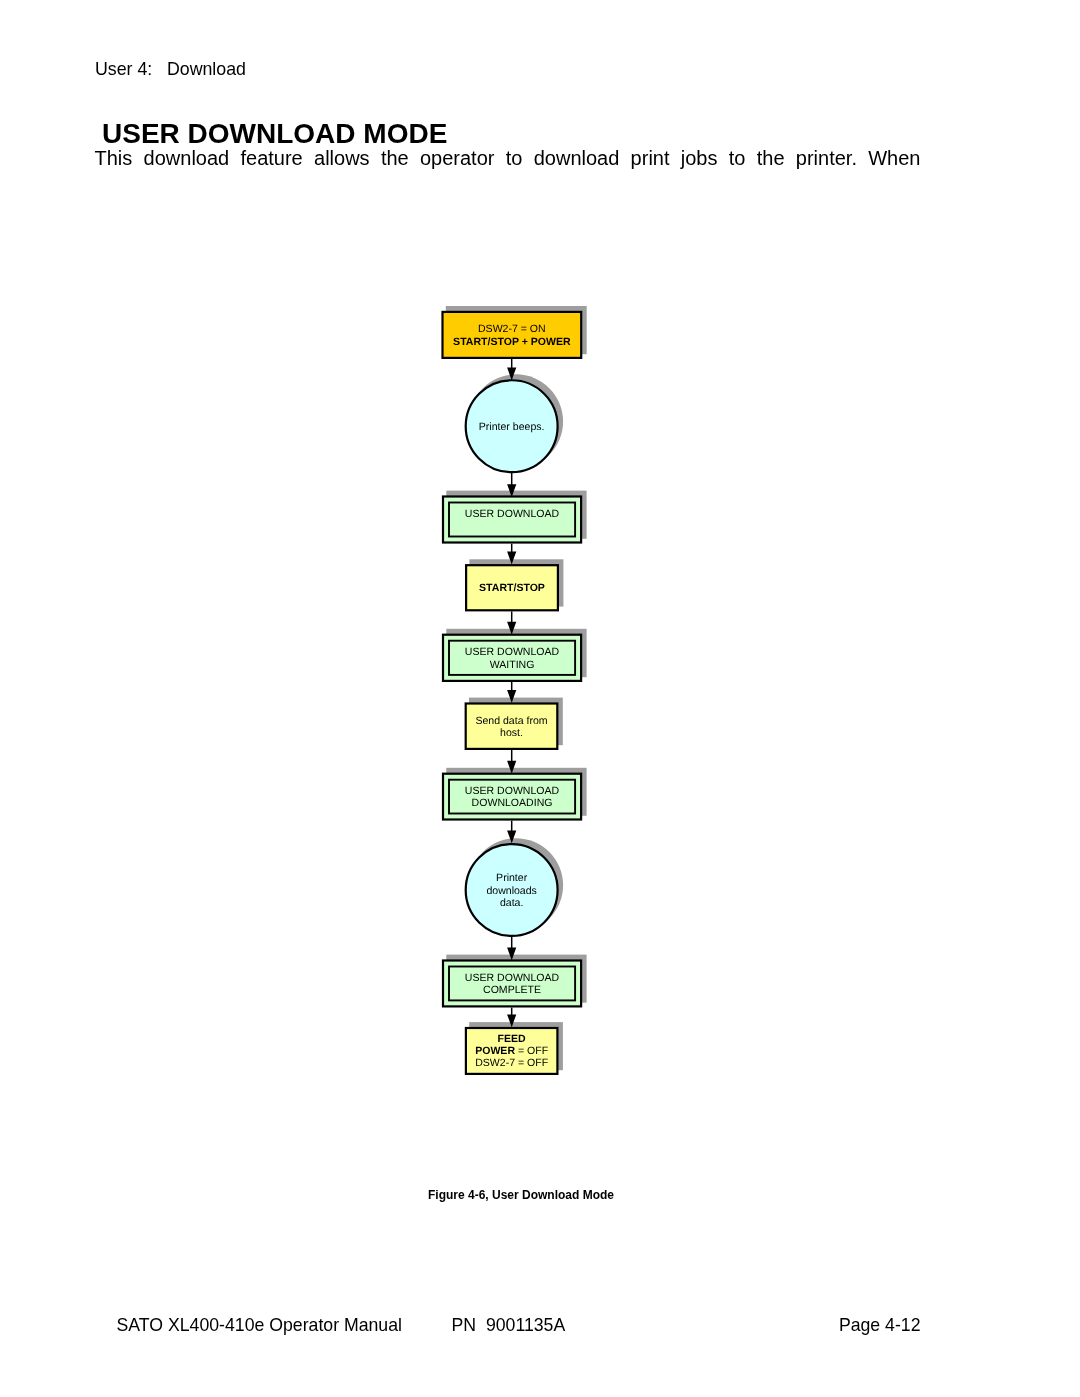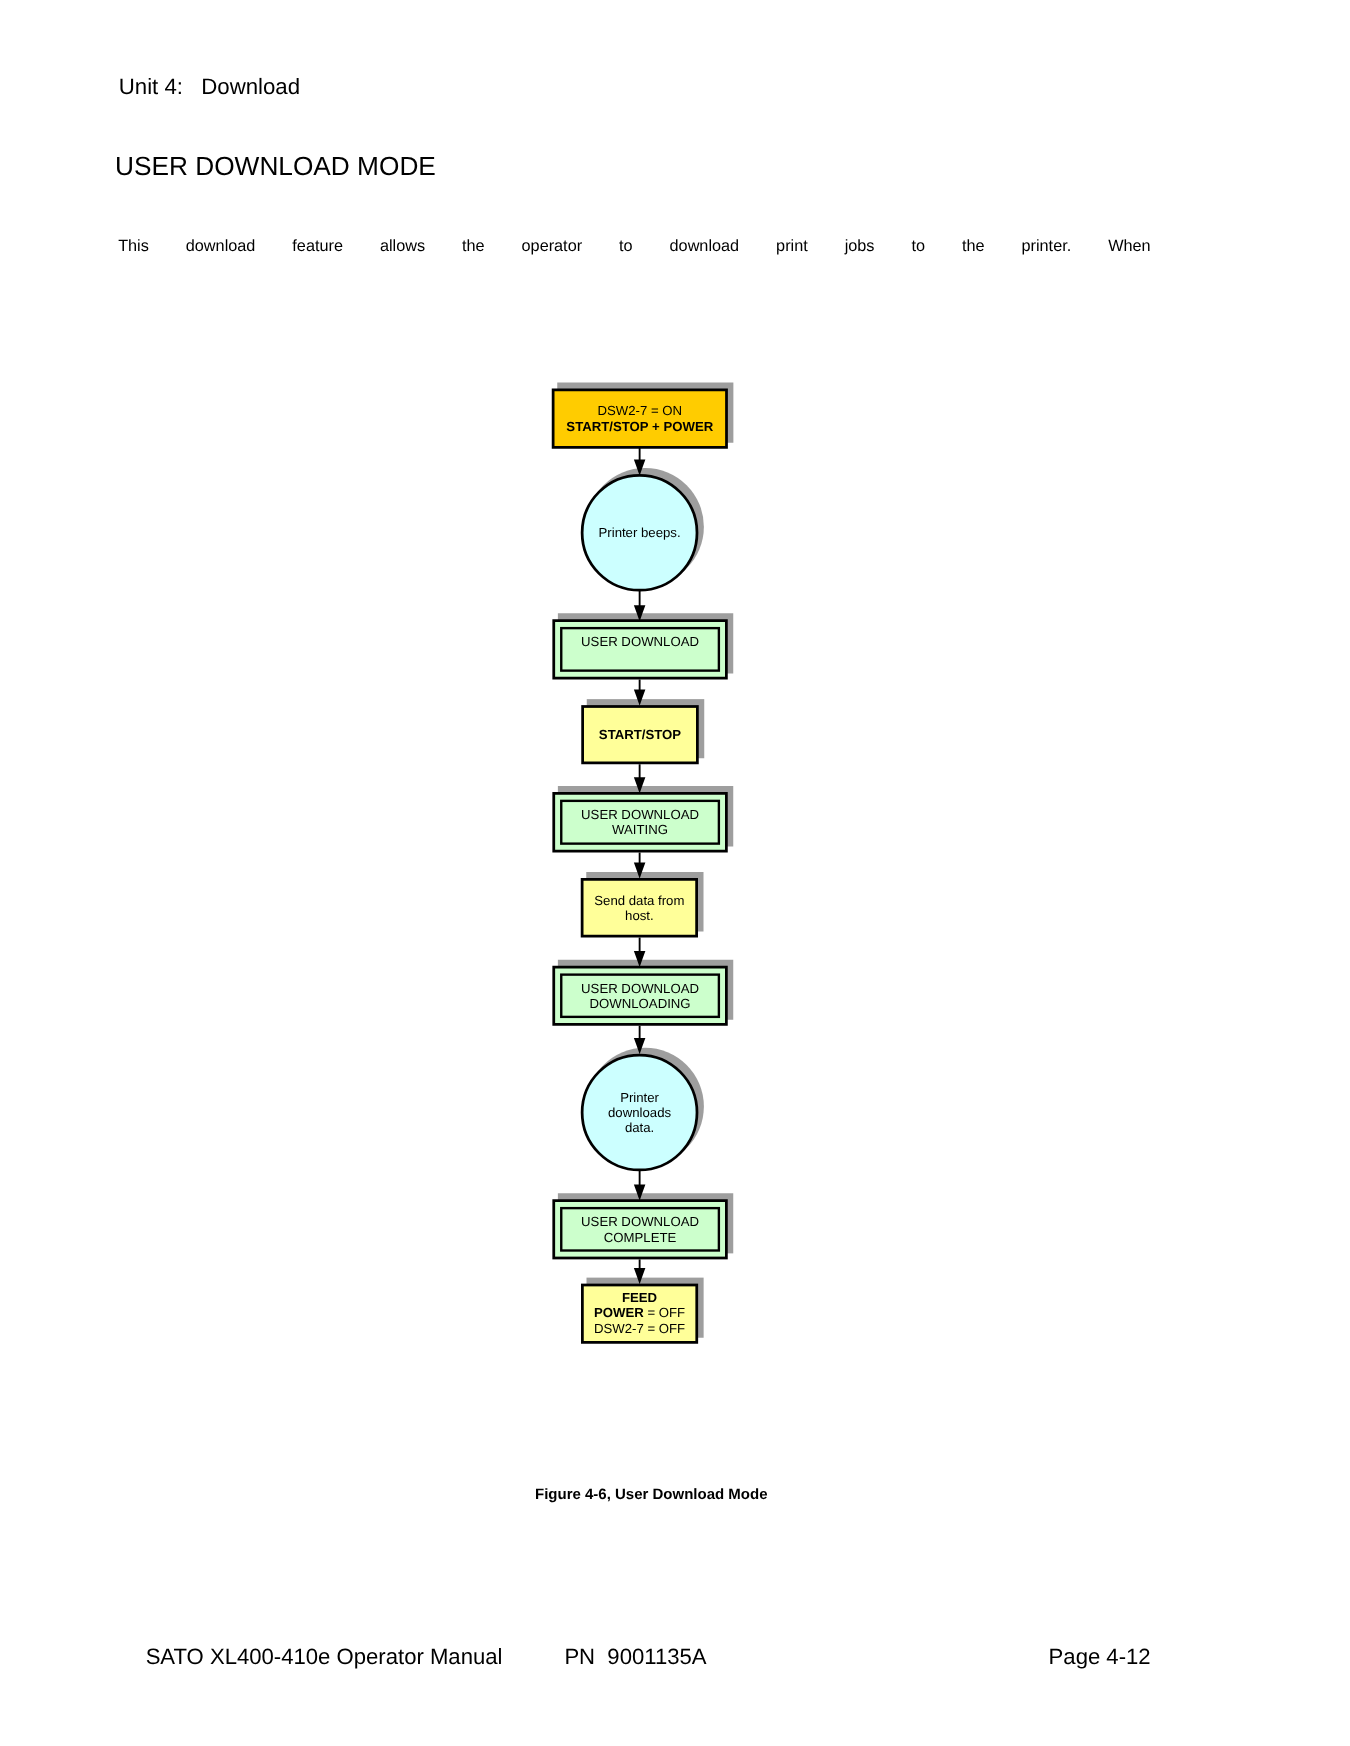--- a/index.html
+++ b/index.html
@@ -16,26 +16,26 @@
   .page { position:absolute; left:0; top:0; width:1080px; height:1397px; background:#fff;
           will-change:transform; }
 
   
   .running-head {
     position:absolute; left:95px; top:59px;
     font-size:17.8px; line-height:21px; white-space:pre;
   }
   .running-head .rh-title { padding-left:14.6px; }
   .section-title {
-    position:absolute; left:92px; top:121.7px;
-    font-size:21px; line-height:23px; font-weight:normal;
+    position:absolute; left:102px; top:121.7px;
+    font-size:28px; line-height:23px; font-weight:bold;
   }
   .body-copy {
     position:absolute; left:94.5px; top:147px; width:826px;
-    font-size:13px; line-height:22.3px;margin-top:39px;
+    font-size:20px; line-height:22.3px;
   }
   .body-copy .jline { display:block; text-align:justify; text-align-last:justify; }
   .body-copy .lastline { display:block; text-align:left; }
 
   
   .chart { position:absolute; left:0; top:0; width:1080px; height:1397px;
            shape-rendering:geometricPrecision; }
   .chart text { -webkit-font-smoothing:antialiased; text-rendering:geometricPrecision; }
 
   
@@ -48,21 +48,21 @@
   .footer { position:absolute; left:95.5px; top:1315.3px; width:825px; height:22px;
             font-size:17.7px; line-height:21px; }
   .footer .f-left { position:absolute; left:0; top:0; white-space:pre;margin-left:21px; }
   .footer .f-mid  { position:absolute; left:356px; top:0; white-space:pre;text-align:right; }
   .footer .f-right{ position:absolute; right:0; top:0; white-space:pre; }
 </style>
 </head>
 <body>
 
 <div class="page">
-  <div class="running-head"><span>Unit 4:</span><span class="rh-title">Download</span></div>
+  <div class="running-head"><span>User 4:</span><span class="rh-title">Download</span></div>
   <div class="section-title">USER DOWNLOAD MODE</div>
   <div class="body-copy">
     <span class="jline">This download feature allows the operator to download print jobs to the printer. When</span>
   </div>
 
   <svg class="chart" width="1080" height="1397" viewBox="0 0 1080 1397">
     <g id="fc-shadows">
         <rect x="445.79999999999995" y="305.99999999999994" width="140.89999999999998" height="48.2" fill="#9E9E9E"></rect>
         <circle cx="516.05" cy="421.4" r="47.050000000000004" fill="#9E9E9E"></circle>
         <rect x="446.29999999999995" y="490.59999999999997" width="140.29999999999998" height="48.2" fill="#9E9E9E"></rect>

